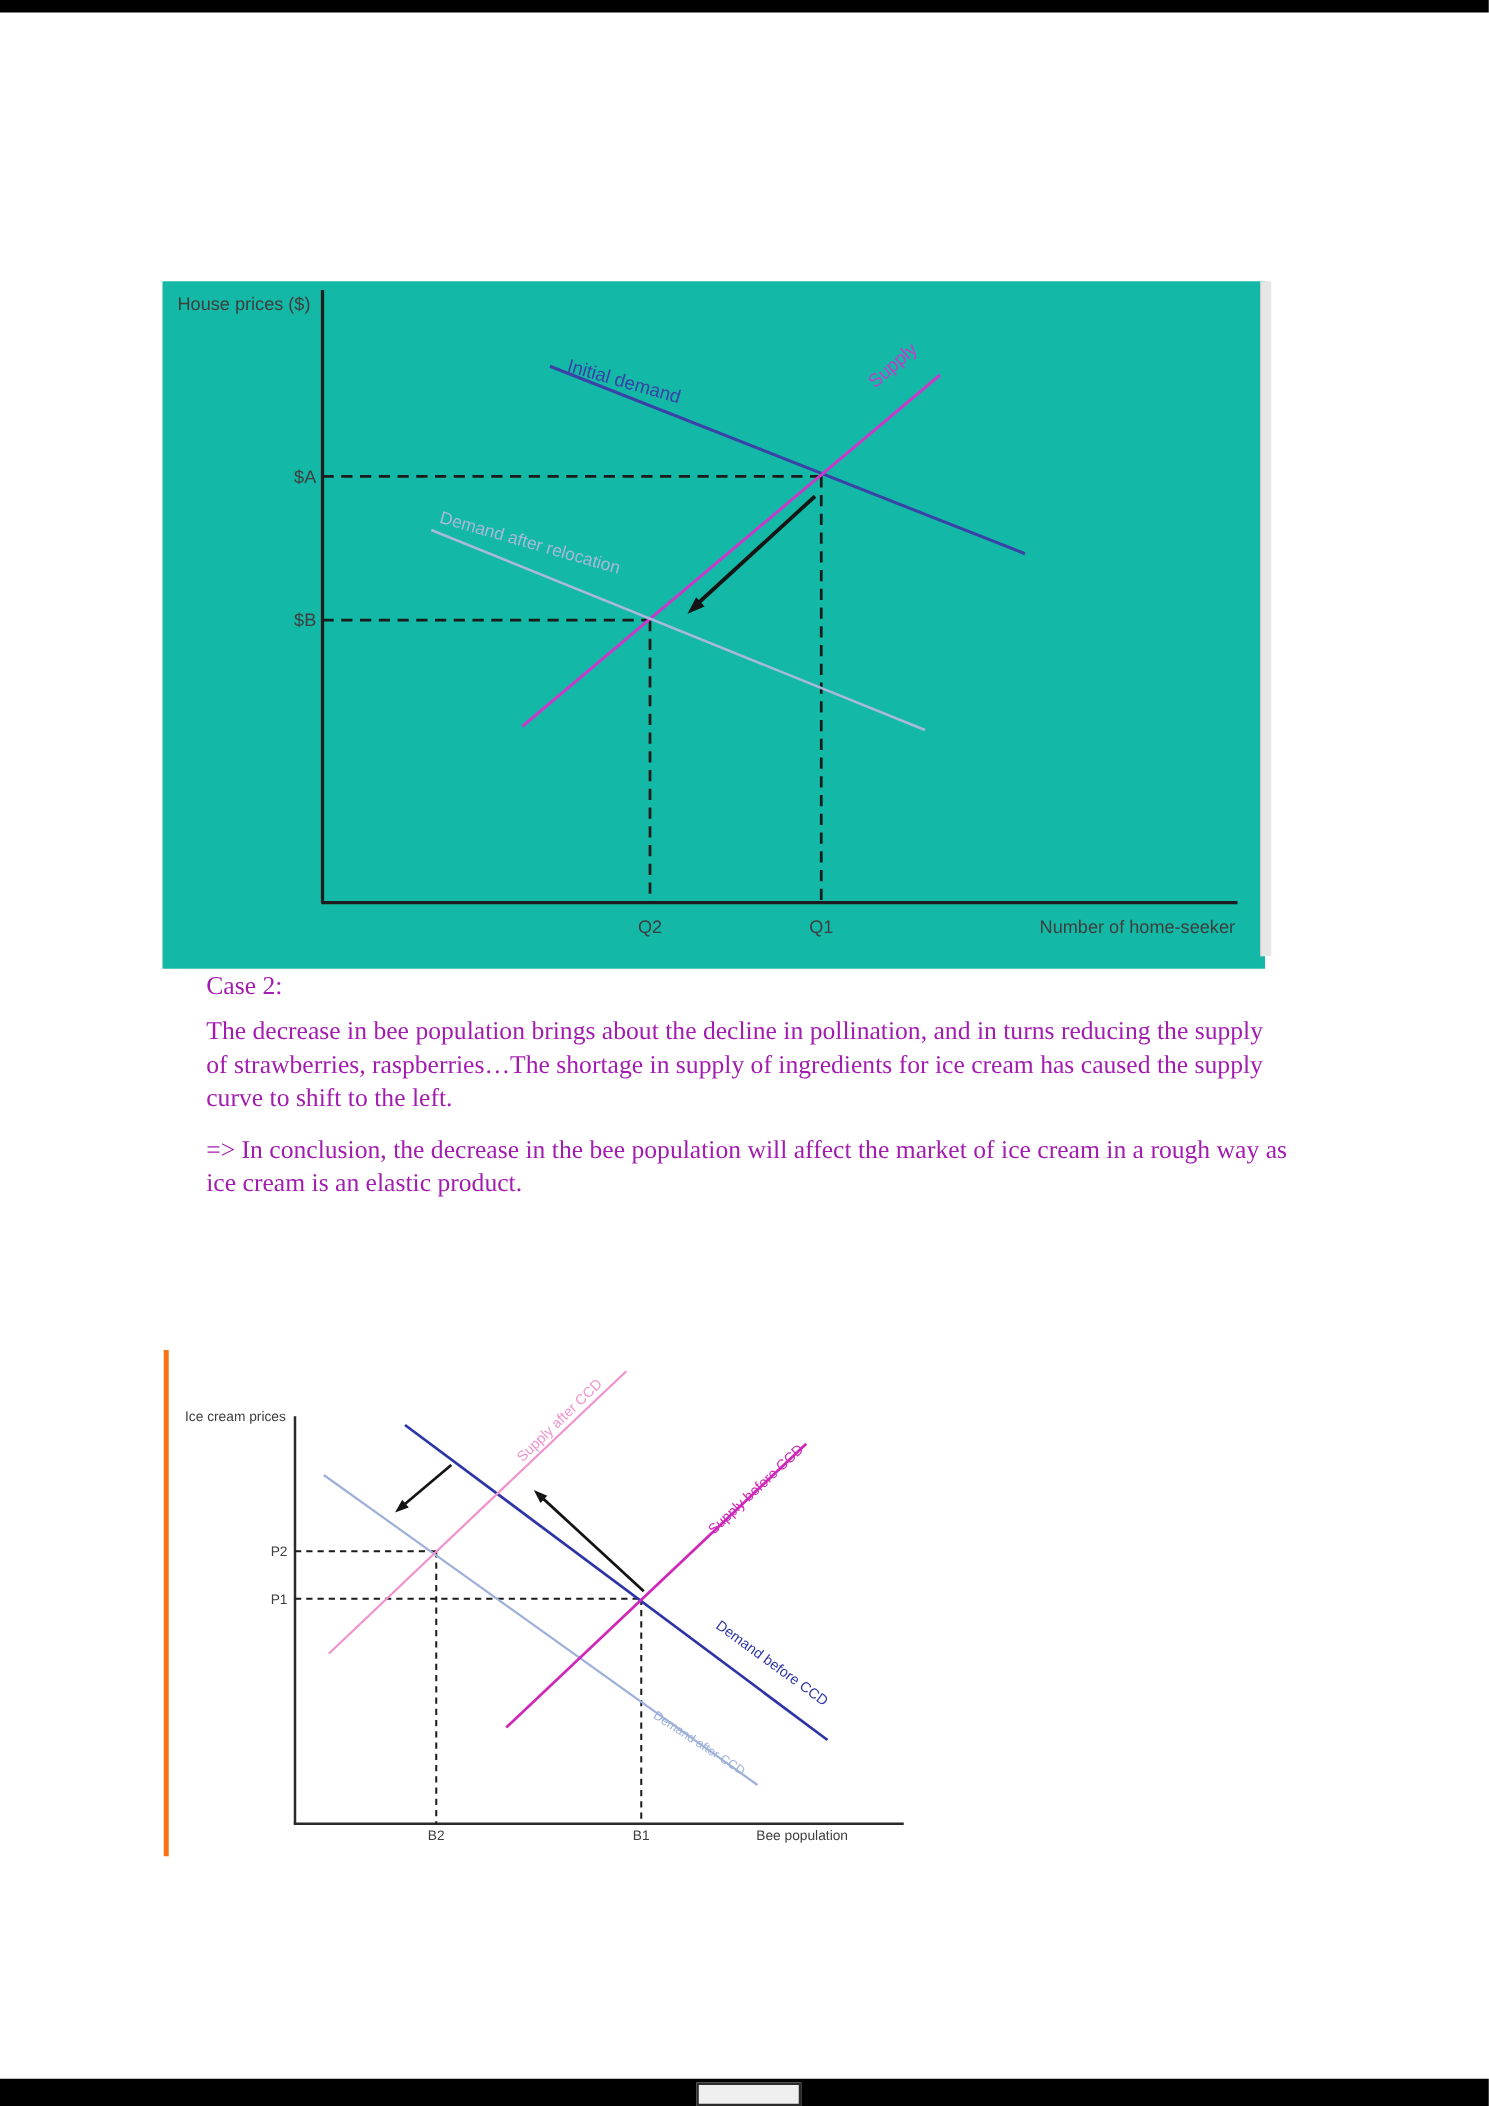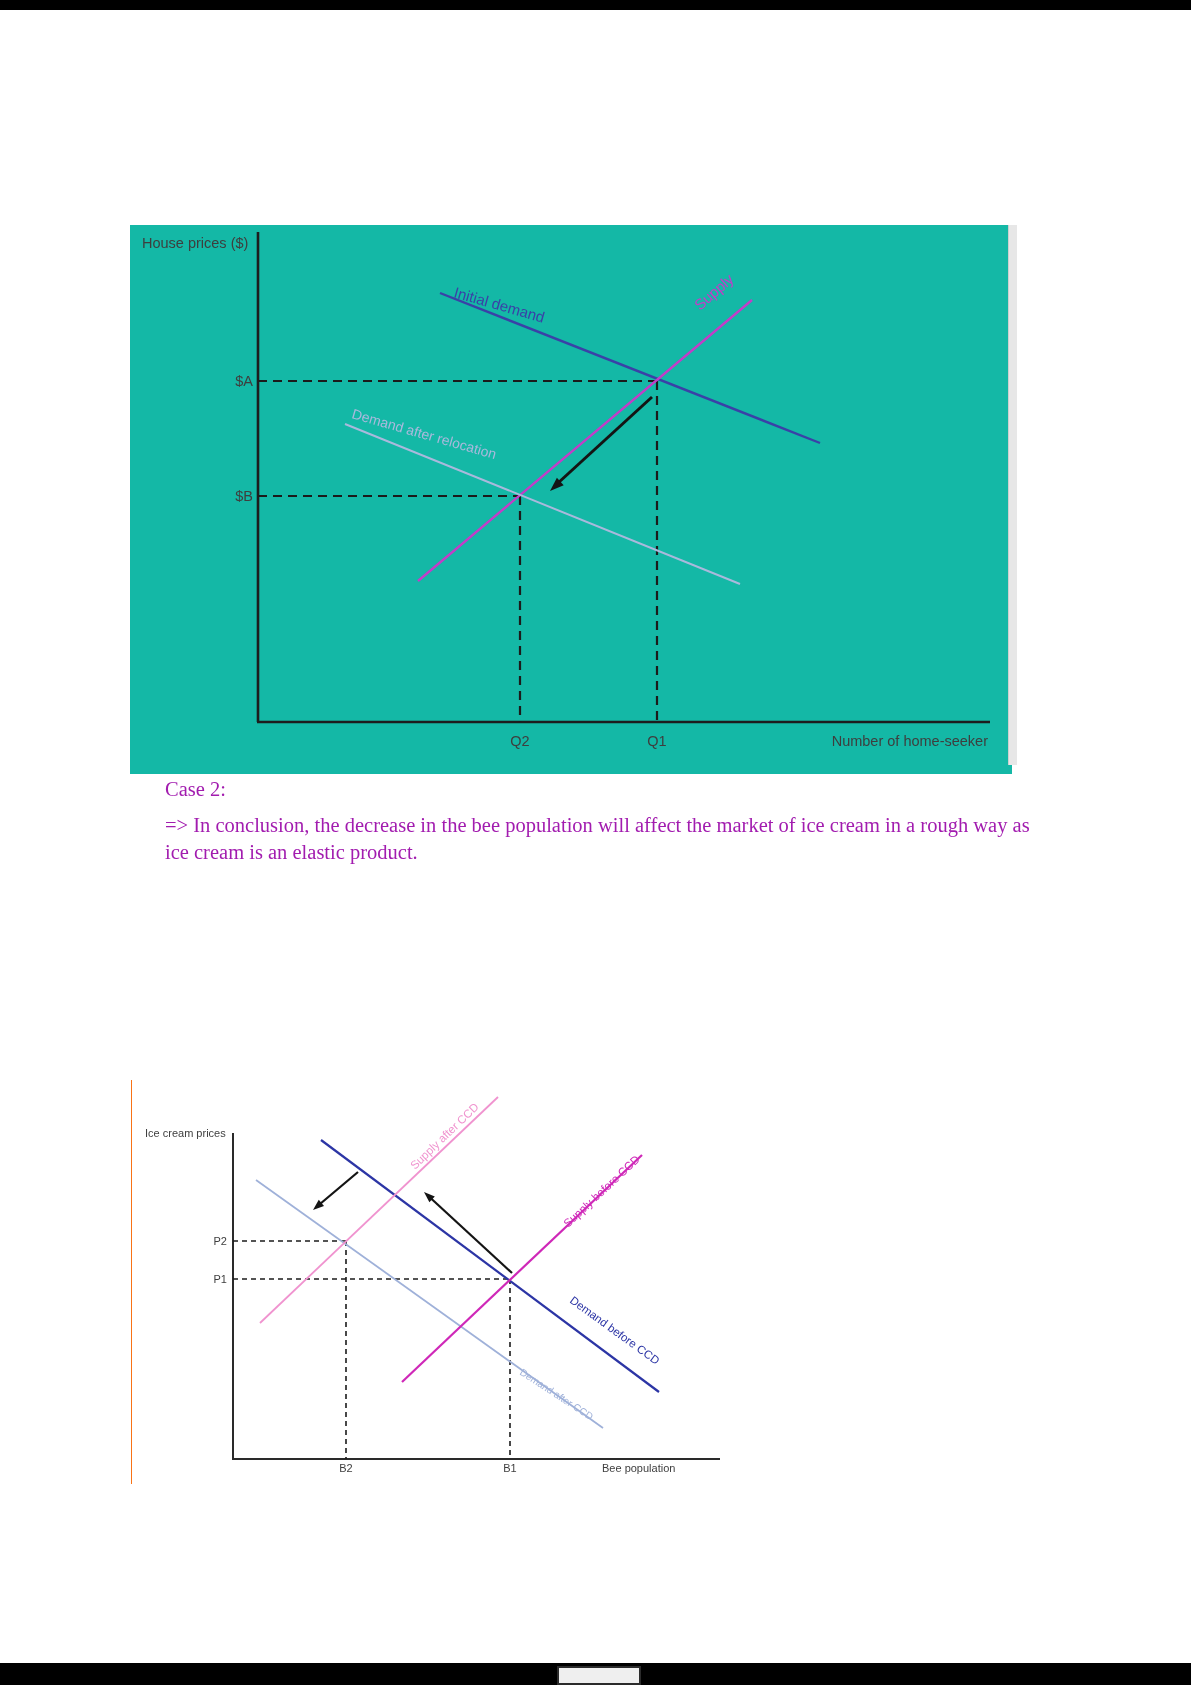--- a/index.html
+++ b/index.html
@@ -19,21 +19,21 @@
     background:#efefef; border:2px solid #2b2b2b;
   }
 
   .chart1 { position:absolute; left:130px; top:225px; background:#14b8a6; }
   .page-edge-strip {
     position:absolute; left:1008px; top:225px; width:9px; height:540px;
     background:#e7e7e7; border-left:1px solid #cfcfcf;
   }
   .chart2 {
     position:absolute; left:131px; top:1080px; background:#ffffff;
-    border-left:1px solid #f97316;
+    border-left:4px solid #f97316;
   }
 
   .body-text {
     position:absolute; left:132px; top:776px; width:866px;
     font-size:20.5px; line-height:1.32; color:#a21caf;margin-left:33px;
   }
   .body-text p { margin:0 0 14px 0; }
   .body-text p.case { margin-bottom:9px; }
 
   
@@ -87,20 +87,21 @@
 
       <text transform="translate(323,72) rotate(16)" class="c1-curve" fill="#3a41a7">Initial demand</text>
       <text transform="translate(570,86) rotate(-41)" class="c1-curve" fill="#c43cc8">Supply</text>
       <text transform="translate(221,193) rotate(16)" class="c1-curve small" fill="#a9b9dc">Demand after relocation</text>
     </svg>
   </figure>
   <div class="page-edge-strip"></div>
 
   <section class="body-text">
     <p class="case">Case 2:</p>
+    <p>The decrease in bee population brings about the decline in pollination, and in turns reducing the supply of strawberries, raspberries…The shortage in supply of ingredients for ice cream has caused the supply curve to shift to the left.</p>
     <p>=&gt; In conclusion, the decrease in the bee population will affect the market of ice cream in a rough way as ice cream is an elastic product.</p>
   </section>
 
   <figure class="chart2">
     <svg width="605" height="400" viewBox="0 0 605 400" role="img">
 
       <line class="axis2" x1="101" y1="53" x2="101" y2="379"></line>
       <line class="axis2" x1="100" y1="379" x2="588" y2="379"></line>
 
       <line class="dash2" x1="101" y1="161" x2="214" y2="161"></line>

